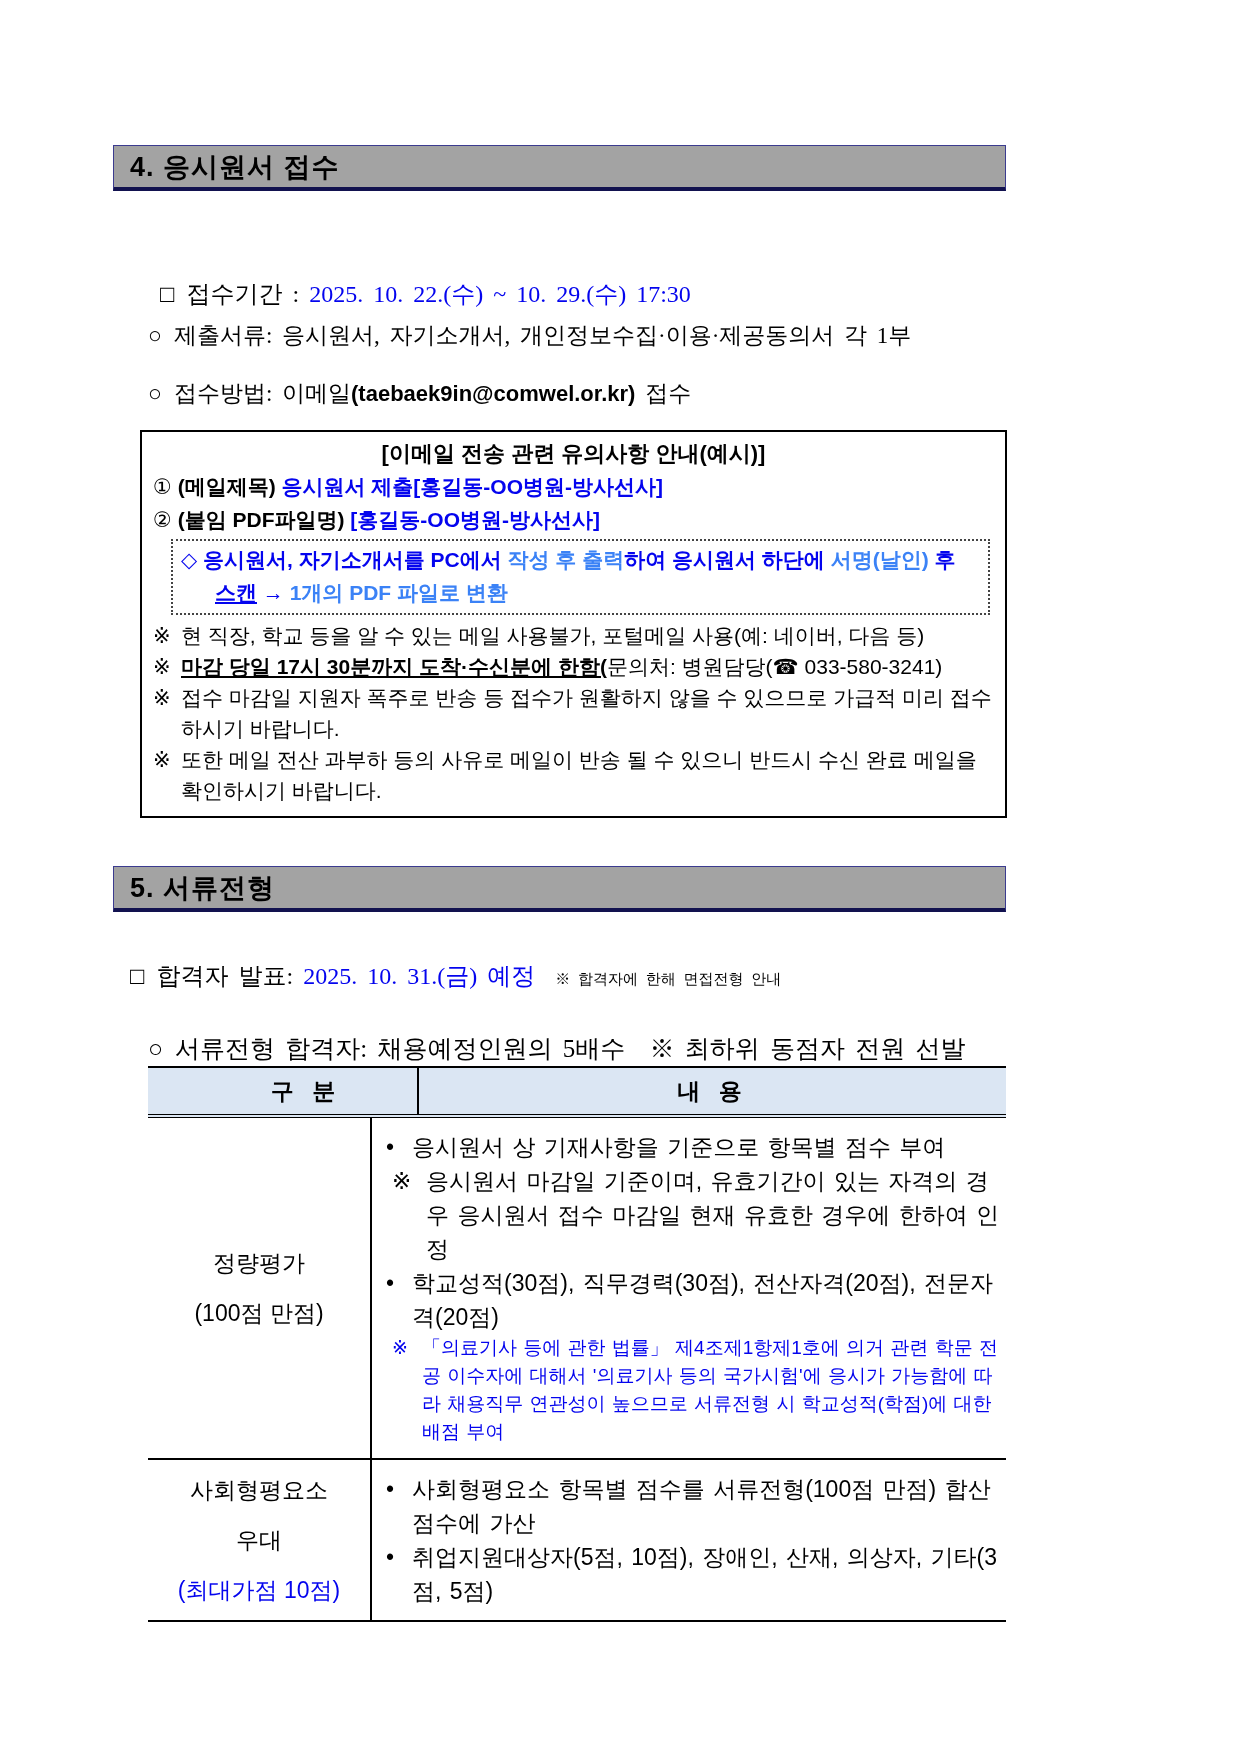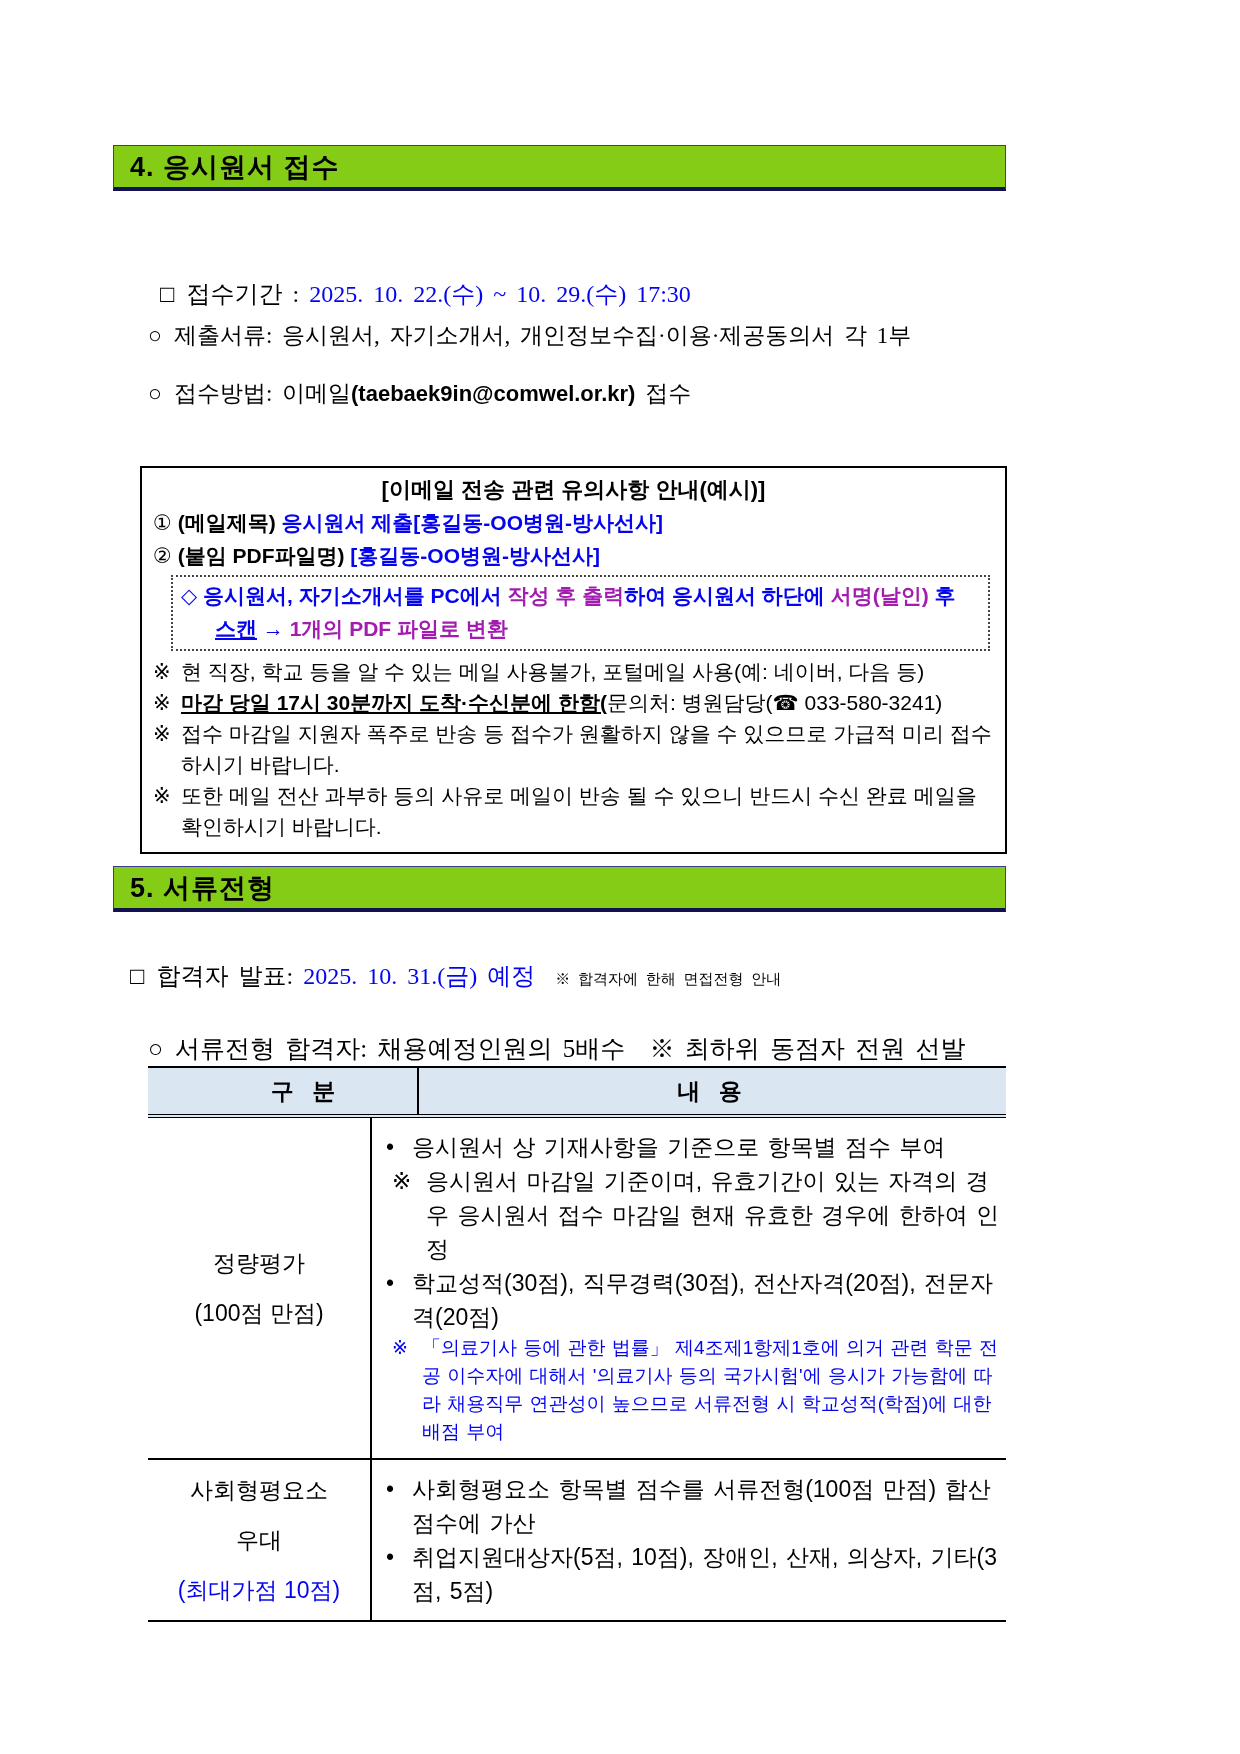--- a/index.html
+++ b/index.html
@@ -1,36 +1,36 @@
 <!DOCTYPE html>
 <html><head>
 <meta charset="utf-8">
 <style>
   html,body{margin:0;padding:0;background:#ffffff;}
   .page{position:relative;width:1240px;height:1754px;background:#ffffff;overflow:hidden;
         font-family:"Liberation Serif","DejaVu Serif",serif;color:#000;}
 
   
-  .band{position:absolute;left:113px;width:893px;height:46px;background:#84cc16;
+  .band{position:absolute;left:113px;width:893px;height:46px;background:#a3a3a3;
         border:1px solid #3b3b8f;border-bottom:4px solid #12124f;
         display:flex;align-items:center;
         font-family:"Liberation Sans","DejaVu Sans",sans-serif;
         font-weight:bold;font-size:27px;padding-left:16px;box-sizing:border-box;letter-spacing:1px;}
 
   .bodyline{position:absolute;font-size:24px;word-spacing:4px;white-space:nowrap;}
   .bullet{display:inline-block;margin-right:12px;}
   .blue{color:#0404ee;}
-  .red{color:#a21caf;}
+  .red{color:#3b82f6;}
   .bold{font-weight:bold;}
   .sans{font-family:"Liberation Sans","DejaVu Sans",sans-serif;}
 
   
   .noticebox{position:absolute;left:140px;top:430px;width:841px;border:2px solid #000;
              padding:6px 11px 10px 11px;
-             font-family:"Liberation Sans","DejaVu Sans",sans-serif;font-size:21px;line-height:31px;margin-top:36px;}
+             font-family:"Liberation Sans","DejaVu Sans",sans-serif;font-size:21px;line-height:31px;}
   .noticebox .btitle{text-align:center;font-weight:bold;font-size:22px;line-height:32px;}
   .nitem{line-height:33px;}
   .innerbox{border:2px dotted #444;margin:3px 4px 5px 18px;padding:2px 8px 4px 8px;
             font-weight:bold;line-height:33px;}
   .innerbox .l2{margin-left:34px;}
   .ul{text-decoration:underline;}
   .noteline{display:flex;line-height:31px;}
   .noteline .mk{flex:0 0 28px;}
   .noteline .tx{flex:1;}
 

